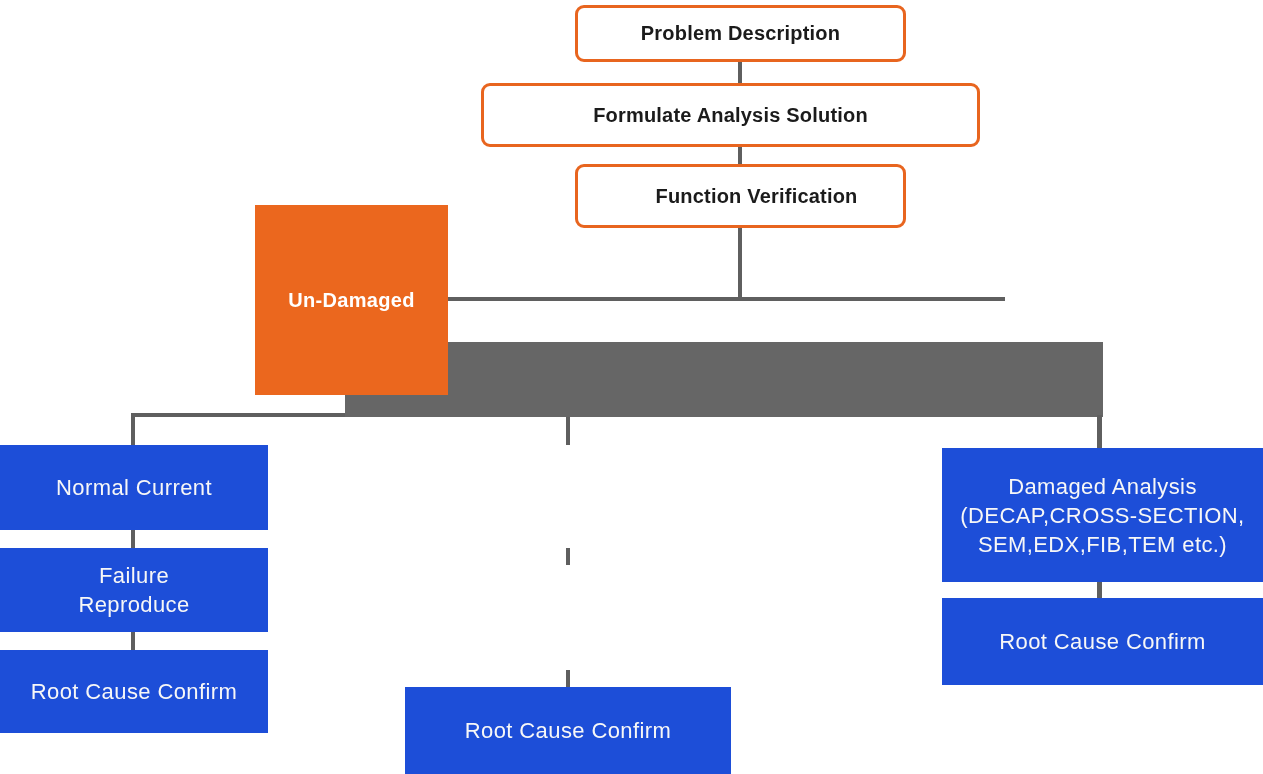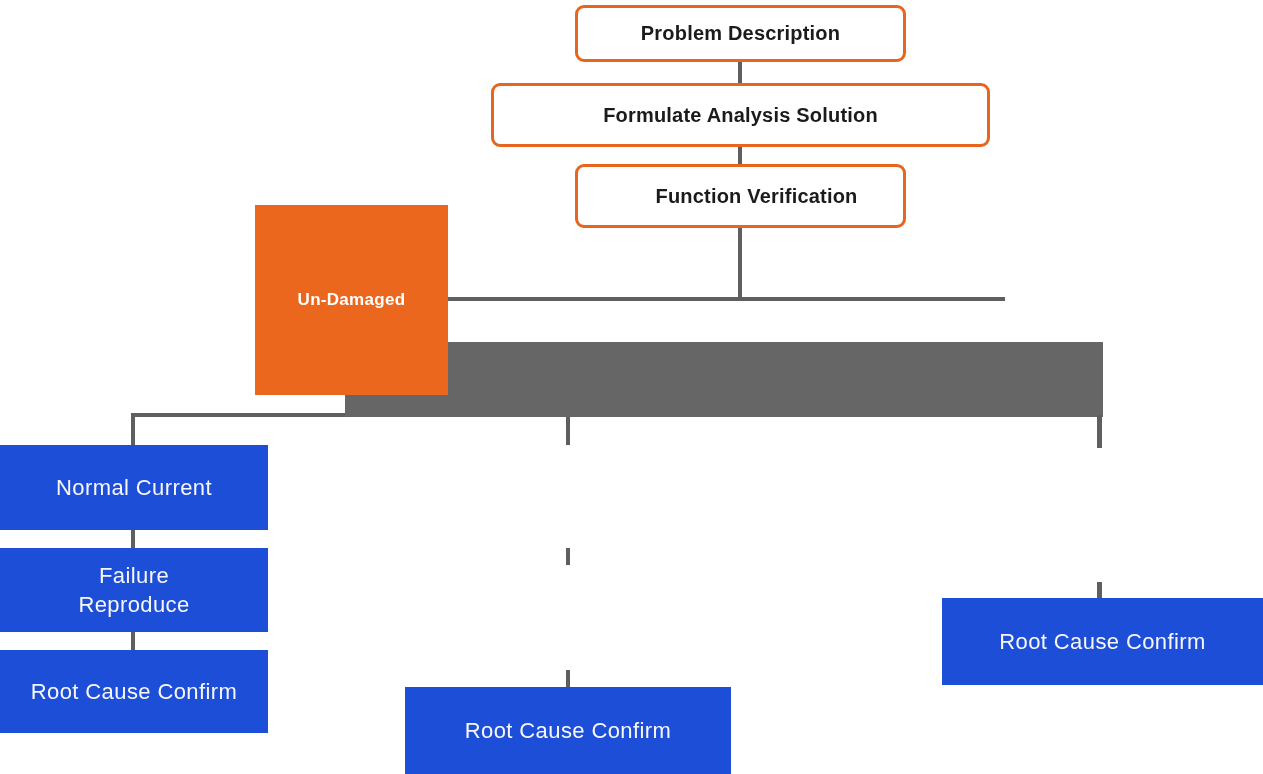--- a/index.html
+++ b/index.html
@@ -26,21 +26,21 @@
     color: #1B1B1B;
     font-weight: bold;
     font-size: 20px;
     letter-spacing: 0.2px;
     z-index: 2;
   }
   .orange {
     background: #EB671E;
     color: #FFFFFF;
     font-weight: bold;
-    font-size: 17px;
+    font-size: 20px;
     letter-spacing: 0.3px;
     z-index: 3;
   }
   .gray {
     background: #1d4ed8;
     color: #F7F7F7;
     font-weight: 400;
     font-size: 22px;
     line-height: 29px;
     letter-spacing: 0.4px;
@@ -60,21 +60,21 @@
 </style>
 </head>
 <body>
 
 <div class="canvas">
 
   <div class="box outline" style="left:575px; top:5px; width:331px; height:57px;">Problem Description</div>
 
   <div class="line" style="left:738px; top:62px; width:4px; height:21px;"></div>
 
-  <div class="box outline" style="left:491px; top:83px; width:499px; height:64px;text-align:center;">Formulate Analysis Solution</div>
+  <div class="box outline" style="left:481px; top:83px; width:499px; height:64px;text-align:center;">Formulate Analysis Solution</div>
 
   <div class="line" style="left:738px; top:147px; width:4px; height:17px;"></div>
 
   <div class="box outline" style="left:575px; top:164px; width:331px; height:64px;padding-left:32px;">Function Verification</div>
 
   <div class="line" style="left:738px; top:228px; width:4px; height:71px;"></div>
 
   <div class="line" style="left:448px; top:297px; width:557px; height:4px;"></div>
 
   <div class="bar" style="left:345px; top:342px; width:758px; height:75px;"></div>
@@ -101,18 +101,21 @@
   <div class="box gray" style="left:0px; top:650px; width:268px; height:83px;">Root Cause Confirm</div>
 
 
   <div class="line" style="left:566px; top:548px; width:4px; height:17px;"></div>
 
 
   <div class="line" style="left:566px; top:670px; width:4px; height:17px;"></div>
 
   <div class="box gray" style="left:405px; top:687px; width:326px; height:87px;">Root Cause Confirm</div>
 
+  <div class="box gray" style="left:942px; top:448px; width:321px; height:134px;">Damaged Analysis
+(DECAP,CROSS-SECTION,
+SEM,EDX,FIB,TEM etc.)</div>
 
   <div class="line" style="left:1097px; top:582px; width:5px; height:16px;"></div>
 
   <div class="box gray" style="left:942px; top:598px; width:321px; height:87px;">Root Cause Confirm</div>
 
 </div>
 
 </body></html>

